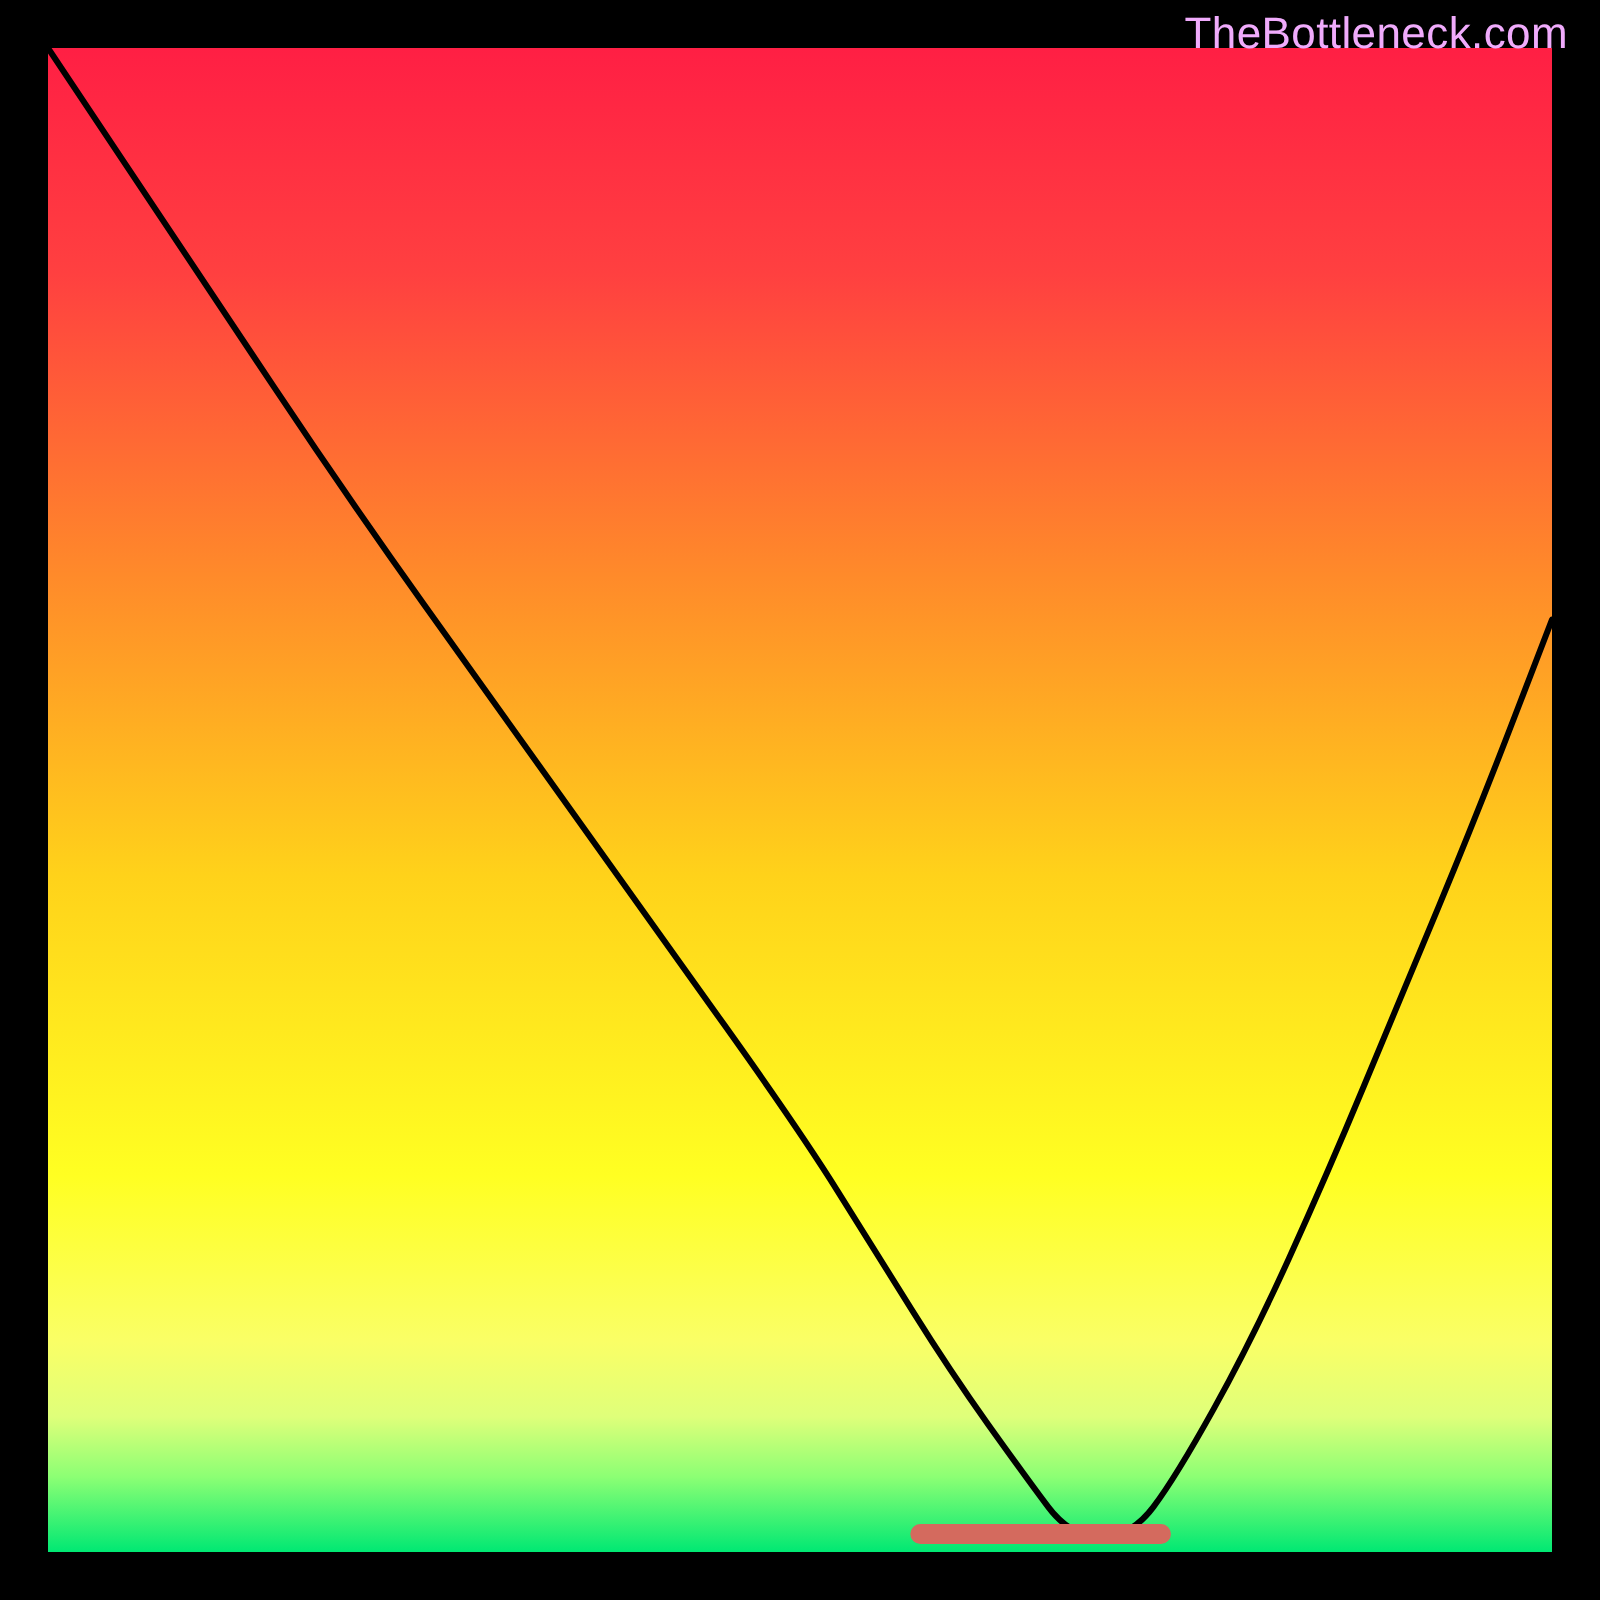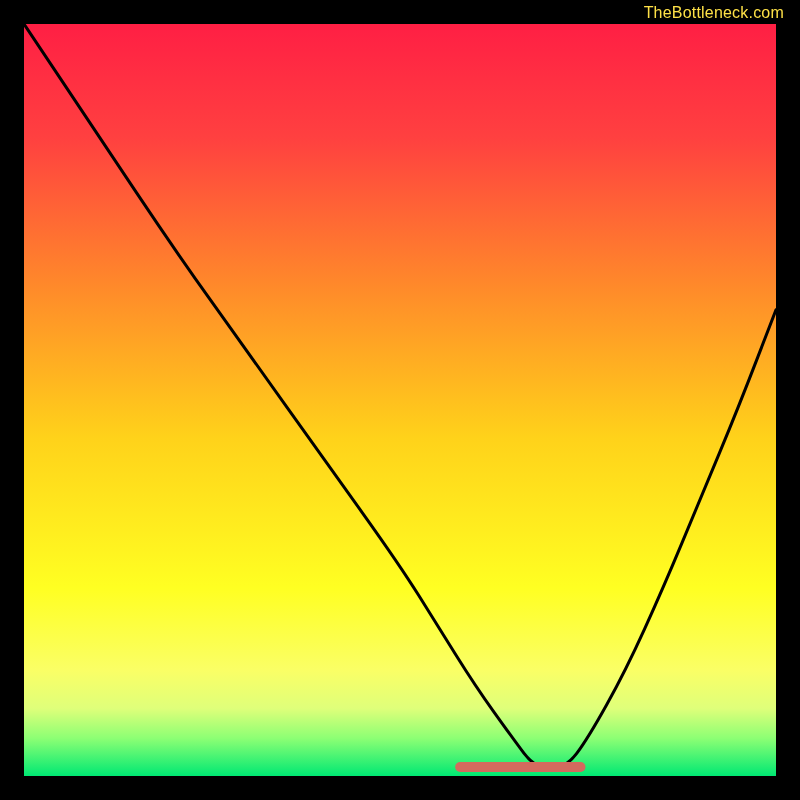--- a/index.html
+++ b/index.html
@@ -33,22 +33,22 @@
   .curve-svg {
     position: absolute;
     inset: 0;
     width: 100%;
     height: 100%;
   }
   .watermark {
     position: absolute;
     top: 4px;
     right: 16px;
-    color: #fde047;
-    font-size: 16px;
+    color: #f0abfc;
+    font-size: 22px;
     font-weight: 500;
     letter-spacing: 0.2px;
     user-select: none;
   }
 </style>
 </head>
 <body>
 
 <div class="frame">
 

